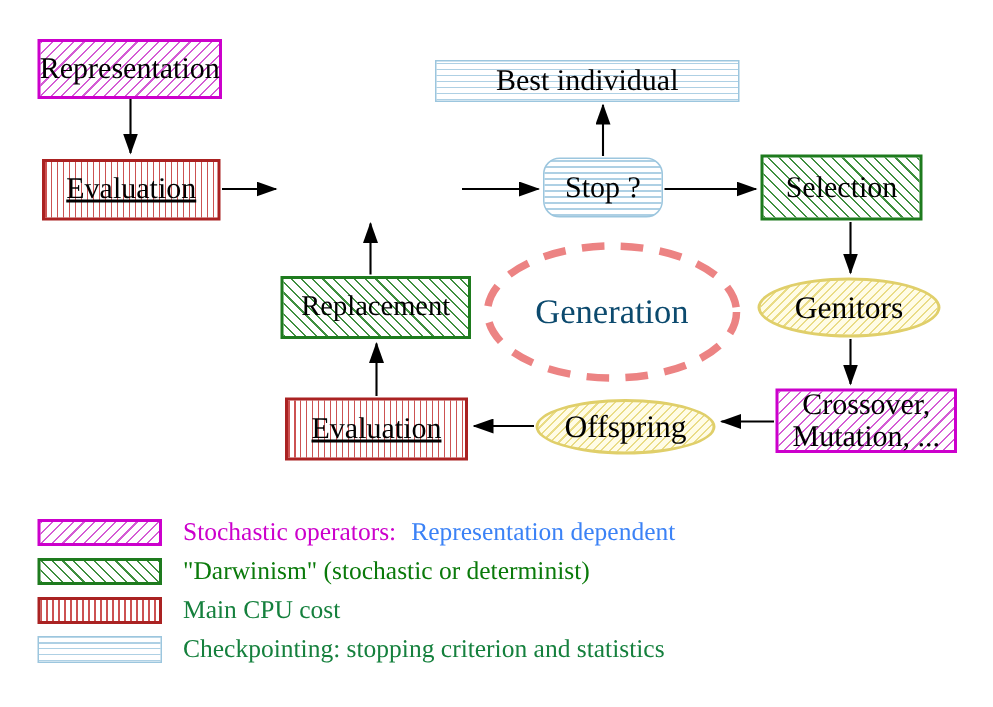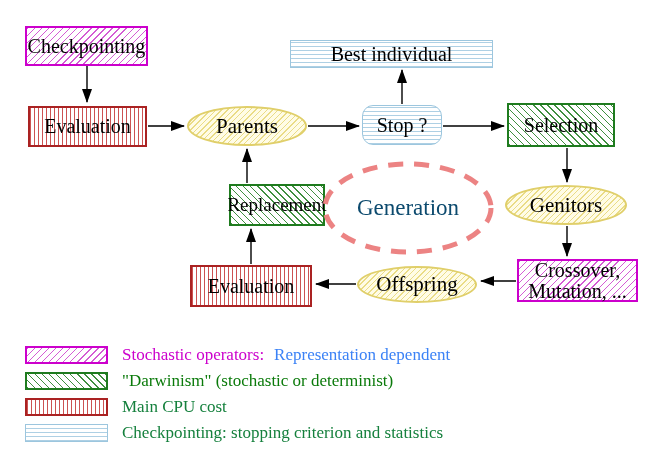--- a/index.html
+++ b/index.html
@@ -7,32 +7,32 @@
     position:relative;width:662px;height:471px;background:#fff;overflow:hidden;
     font-family:"Liberation Serif","DejaVu Serif",serif;
   }
   .node{
     position:absolute;box-sizing:border-box;display:flex;align-items:center;justify-content:center;
     color:#000;font-size:20px;text-align:center;line-height:1.05;
   }
   
   .hatch-magenta{background:repeating-linear-gradient(135deg,#d45cd4 0,#d45cd4 1px,rgba(0,0,0,0) 1px,rgba(0,0,0,0) 5px);border:2px solid #cc00cc;}
   .hatch-green{background:repeating-linear-gradient(45deg,#3f8f3f 0,#3f8f3f 1px,rgba(0,0,0,0) 1px,rgba(0,0,0,0) 5px);border:2px solid #1e7b1e;}
-  .stripe-red{background:repeating-linear-gradient(90deg,#cc5252 0,#cc5252 1px,rgba(0,0,0,0) 1px,rgba(0,0,0,0) 4px);border:2px solid #aa2222;}
+  .stripe-red{background:repeating-linear-gradient(90deg,#cc5252 0,#cc5252 1px,rgba(0,0,0,0) 1px,rgba(0,0,0,0) 4px);border:2px solid #aa2222;text-decoration:underline;}
   .stripe-cyan{background:repeating-linear-gradient(0deg,#aed0e4 0,#aed0e4 1px,rgba(0,0,0,0) 1px,rgba(0,0,0,0) 4px);border:1px solid #9cc6de;}
   .hatch-yellow{background:#fffce6 repeating-linear-gradient(135deg,#eadc86 0,#eadc86 1px,rgba(0,0,0,0) 1px,rgba(0,0,0,0) 4px);border:2px solid #e0cf6a;}
   .ellipse{border-radius:50%;}
   
   #n-initialisation{left:25px;top:26px;width:123px;height:40px;}
   #n-evaluation-top{left:28px;top:106px;width:119px;height:41px;}
   #n-parents{left:187px;top:106px;width:120px;height:40px;font-size:21px;}
   #n-best-individual{left:290px;top:40px;width:203px;height:28px;}
   #n-stop{left:362px;top:105px;width:80px;height:40px;border-radius:11px;}
   #n-selection{left:507px;top:103px;width:108px;height:44px;}
-  #n-replacement{left:187px;top:184px;width:96px;height:42px;font-size:19px;margin-left:42px;}
+  #n-replacement{left:187px;top:184px;width:127px;height:42px;font-size:19px;}
   #n-genitors{left:505px;top:185px;width:122px;height:40px;font-size:21px;}
   #n-evaluation-bottom{left:190px;top:265px;width:122px;height:42px;}
   #n-offspring{left:357px;top:266px;width:120px;height:37px;font-size:21px;}
   #n-crossover{left:517px;top:259px;width:121px;height:43px;font-size:20px;flex-direction:column;}
   #n-generation{left:325px;top:194px;width:166px;height:28px;position:absolute;display:flex;align-items:center;justify-content:center;color:#0c4a6e;font-size:23px;}
   
   #arrows{position:absolute;left:0;top:0;width:662px;height:471px;pointer-events:none;}
   
   .legend-row{position:absolute;left:25px;display:flex;align-items:center;font-size:17px;}
   .swatch{width:83px;height:18px;box-sizing:border-box;flex:0 0 auto;}
@@ -46,30 +46,27 @@
   .t-green{color:#0a7a0a;}
   .t-red{color:#15803d;}
   .t-cyan{color:#15803d;}
 </style>
 </head>
 <body>
 
 <div id="canvas">
 
   <div class="node hatch-magenta" id="n-initialisation">
-    <span>Checkpointing</span>
+    <span>Representation</span>
   </div>
 
   <div class="node stripe-red" id="n-evaluation-top">
     <span>Evaluation</span>
   </div>
 
-  <div class="node hatch-yellow ellipse" id="n-parents">
-    <span>Parents</span>
-  </div>
 
   <div class="node stripe-cyan" id="n-best-individual">
     <span>Best individual</span>
   </div>
 
   <div class="node stripe-cyan" id="n-stop">
     <span>Stop ?</span>
   </div>
 
   <div class="node hatch-green" id="n-selection">

